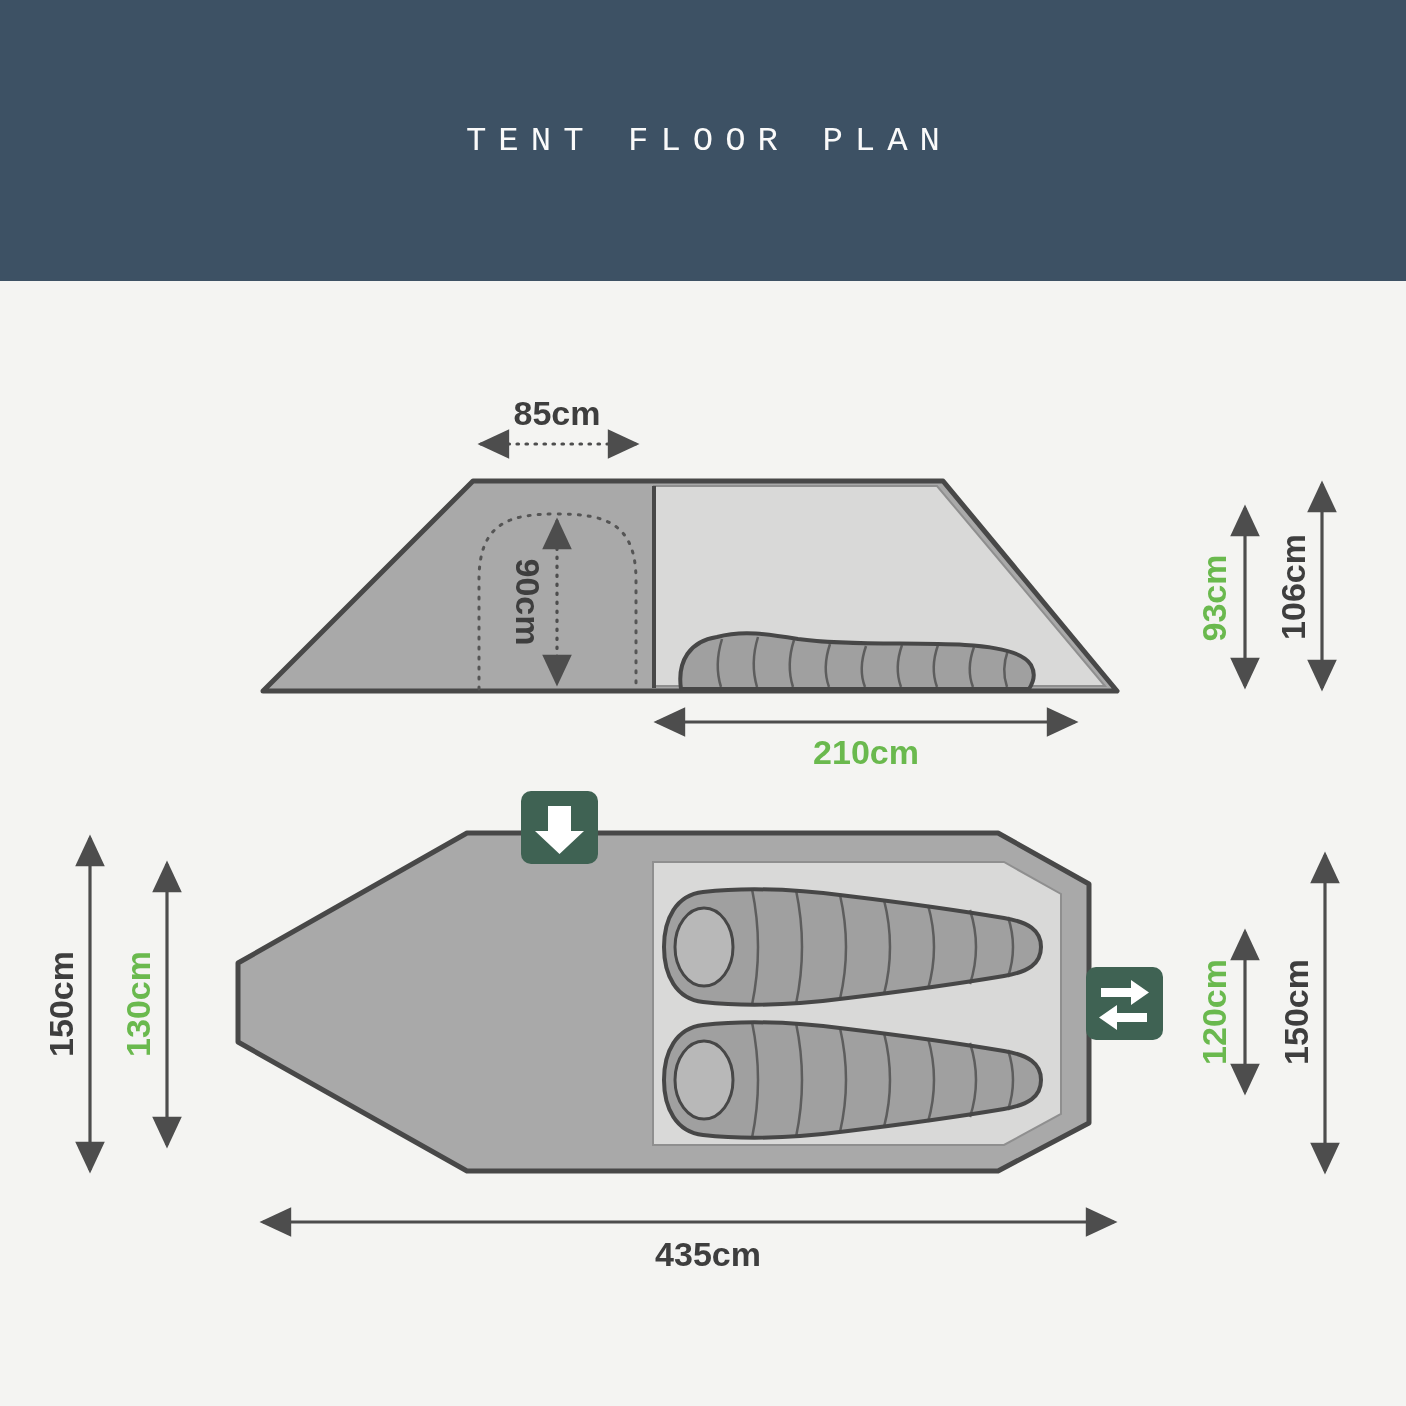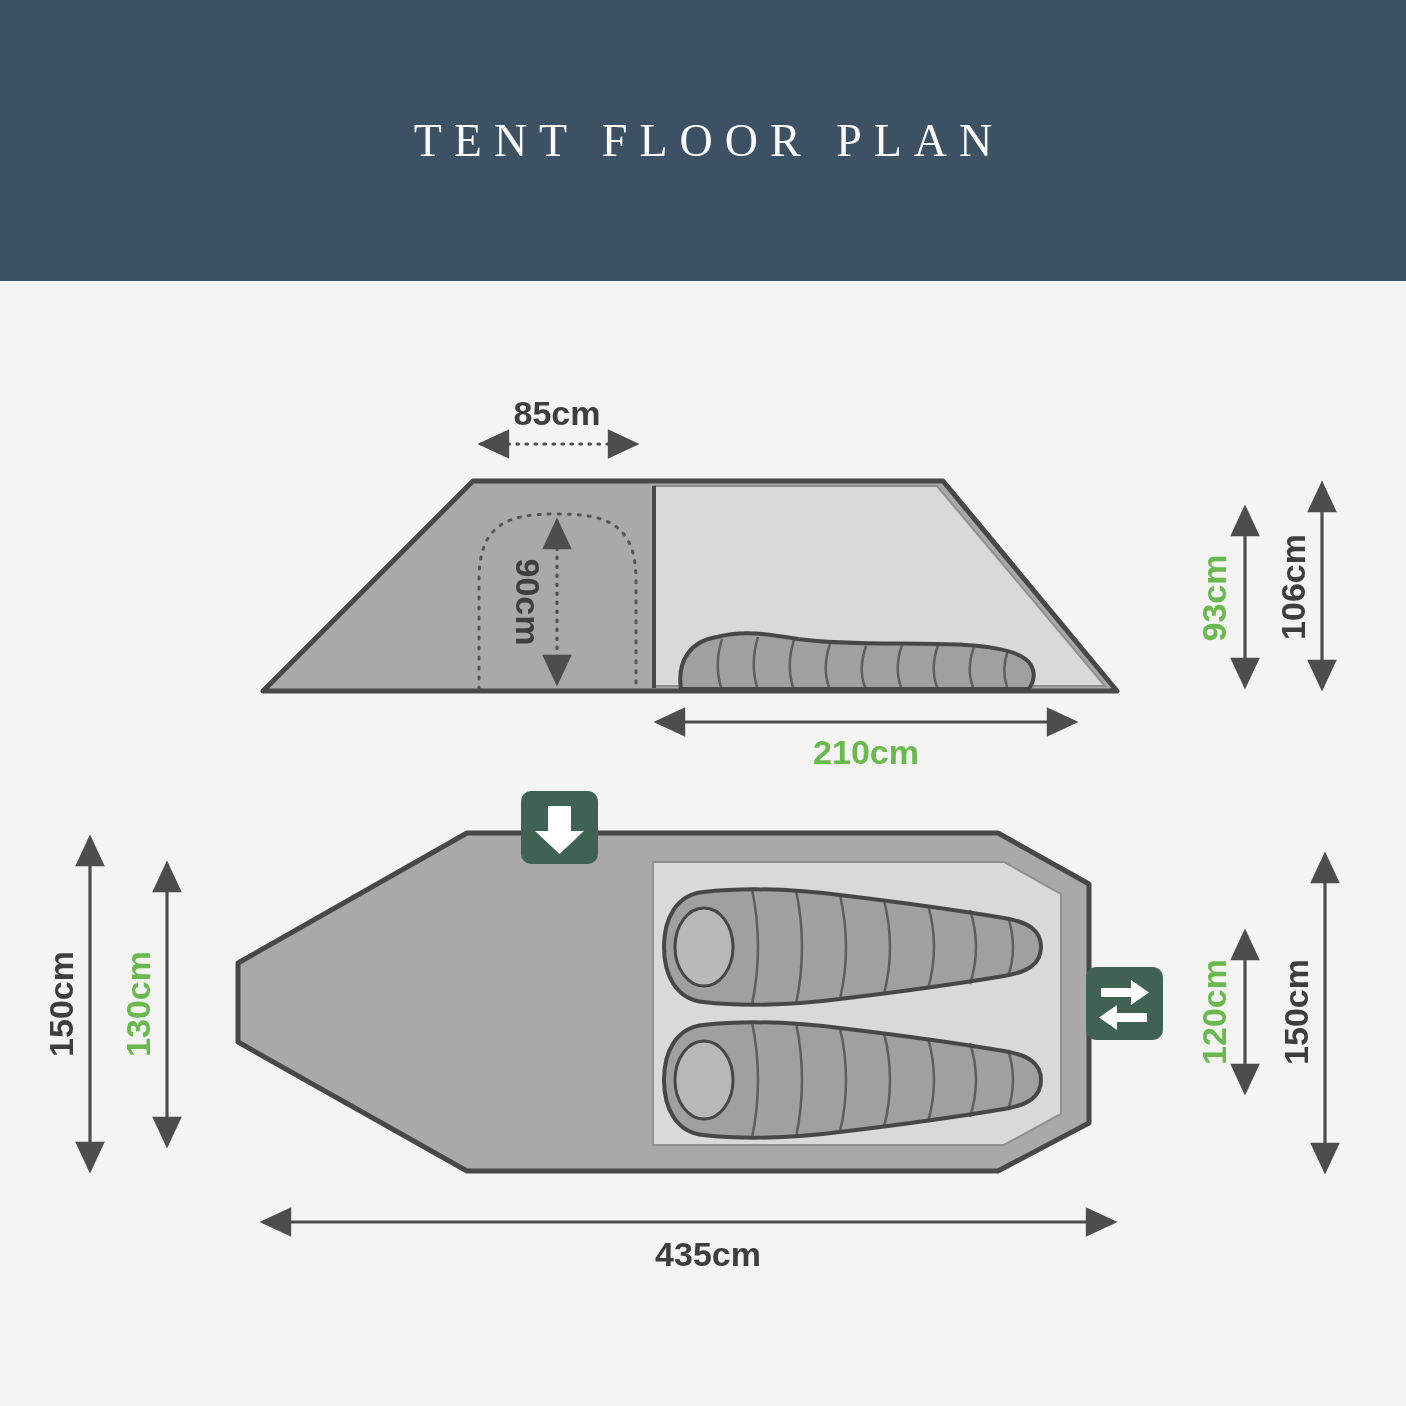--- a/index.html
+++ b/index.html
@@ -4,22 +4,22 @@
 <style>
   * { margin:0; padding:0; box-sizing:border-box; }
   html,body { width:1406px; height:1406px; }
   body { background:#f4f4f2; font-family:"Liberation Sans", sans-serif; }
   .page { position:relative; width:1406px; height:1406px; background:#f4f4f2; overflow:hidden; }
   .header {
     position:absolute; top:0; left:0; width:1406px; height:281px;
     background:#3d5164; display:flex; align-items:center; justify-content:center;
   }
   .header h1 {
-    color:#fafafa; font-size:46px; font-weight:400; letter-spacing:12px; padding-left:12px;
-    font-family:Liberation Serif, serif;
+    color:#fafafa; font-size:34px; font-weight:400; letter-spacing:12px; padding-left:12px;
+    font-family:Liberation Mono, monospace;
   }
   svg.diagram { position:absolute; top:0; left:0; width:1406px; height:1406px; }
 
   .tent-outer { fill:#a9a9a9; stroke:#484848; stroke-width:5; stroke-linejoin:round; }
   .tent-inner { fill:#d9d9d8; stroke:#8f8f8f; stroke-width:2; }
   .sep-line   { stroke:#484848; stroke-width:4; }
   .arch       { fill:none; stroke:#555; stroke-width:3; stroke-dasharray:2 8; stroke-linecap:round; }
   .bag        { fill:#a0a0a0; stroke:#474747; stroke-width:4; stroke-linejoin:round; }
   .bag-seam   { fill:none; stroke:#474747; stroke-width:2.5; opacity:.75; }
   .bag-hood   { fill:#b8b8b8; stroke:#474747; stroke-width:3; }

